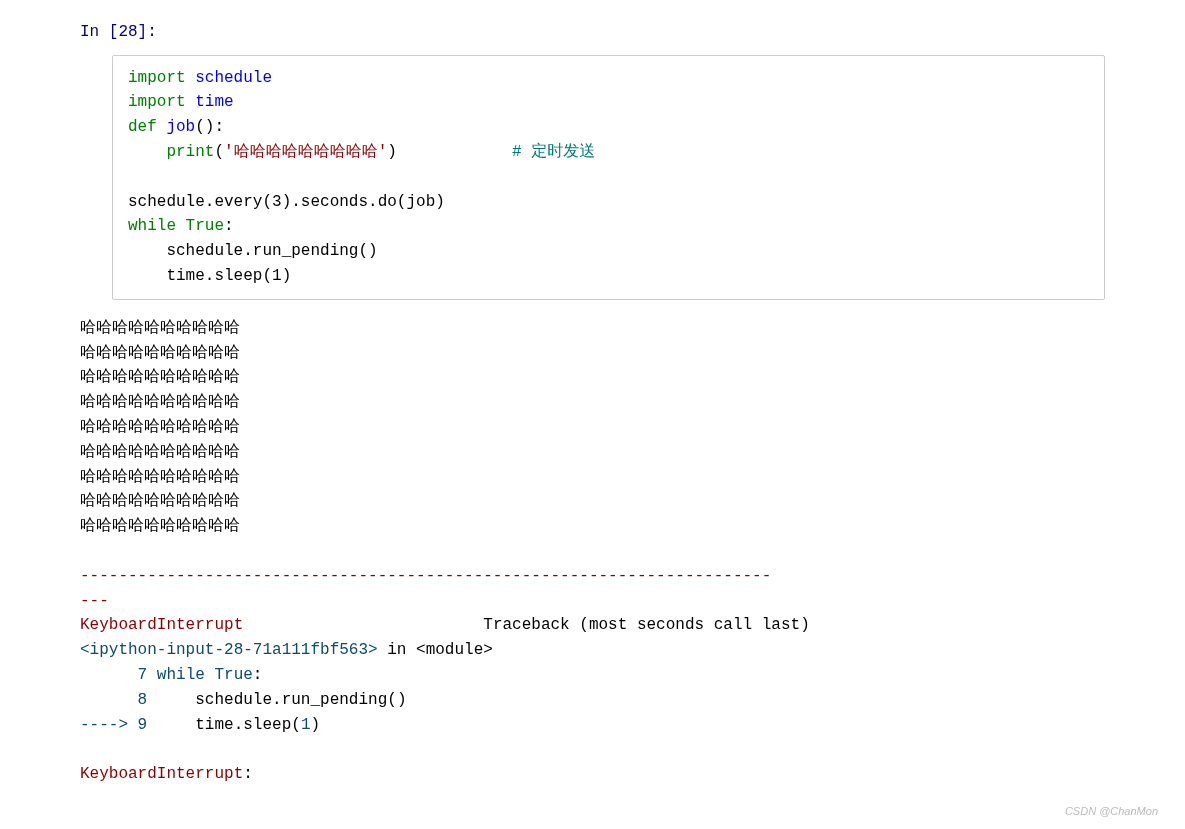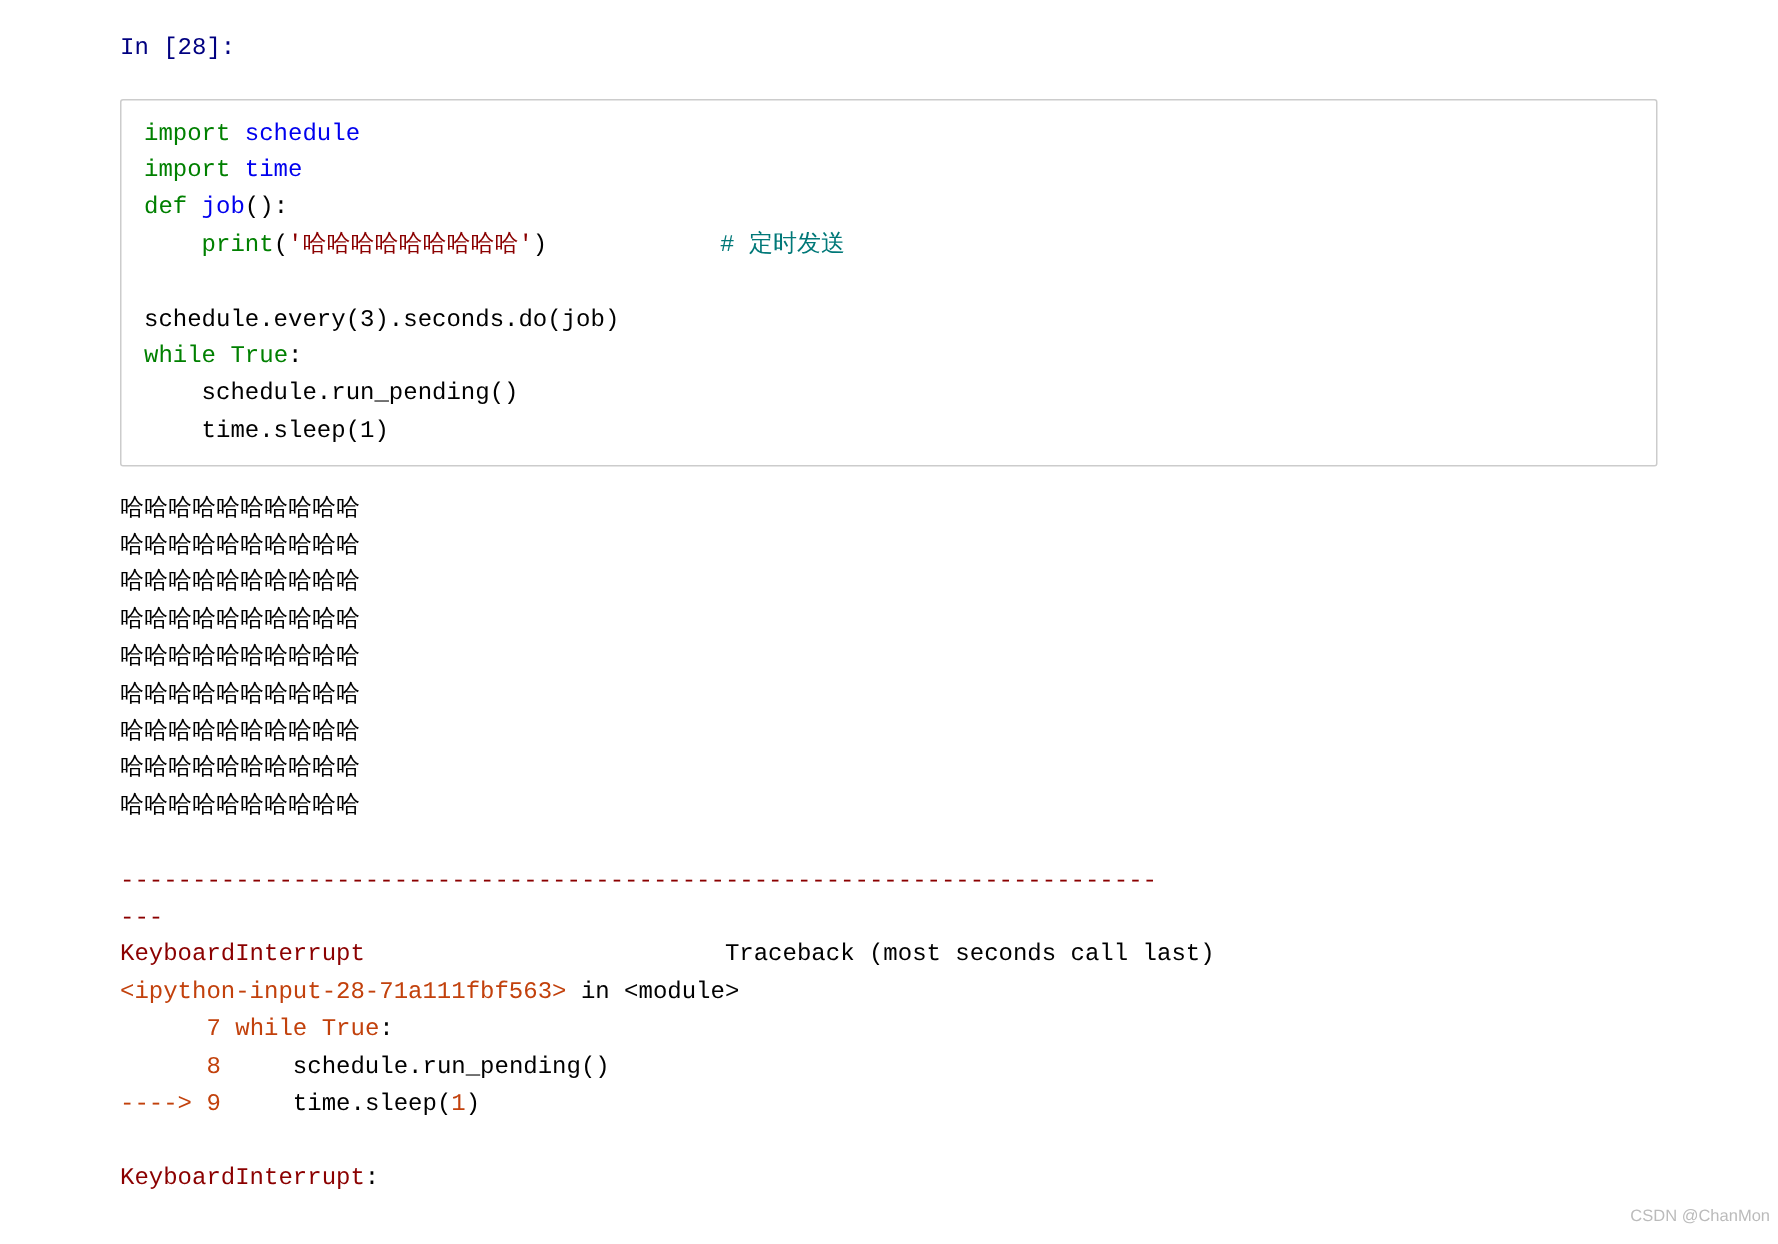--- a/index.html
+++ b/index.html
@@ -6,52 +6,54 @@
     body {
       font-family: "Courier New", monospace;
       font-size: 16px;
       background: #fff;
       padding: 20px 80px;
       line-height: 1.6;
       color: #000;
     }
     .prompt {
       color: #000080;
-      margin-bottom: 20px;
+      margin-bottom: 9px;
       font-family: "Courier New", monospace;
     }
     .code-cell {
       border: 1px solid #ccc;
       border-radius: 2px;
       padding: 10px 15px;
       margin-bottom: 15px;
       font-family: "Courier New", monospace;
       white-space: pre;
       line-height: 1.55;
+      margin-left: 32px;
     }
     .output {
       font-family: "Courier New", monospace;
       white-space: pre;
       line-height: 1.55;
       margin-top: 16px;
     }
     .kw-green { color: #008000; }
     .kw-blue { color: #0000ee; }
     .kw-darkred { color: #8b0000; }
     .kw-teal { color: #007878; }
     .err-red { color: #8b0000; }
     .err-teal { color: #000000; }
-    .err-green { color: #c2410c; }
+    .err-green { color: #0c4a6e; }
     .watermark {
       position: fixed;
       bottom: 8px;
-      right: 5px;
+      right: 27px;
       font-family: Arial, sans-serif;
       font-size: 11px;
       color: #bbb;
+      font-style: italic;
     }
   </style>
 </head>
 <body>
 
 <div class="prompt">In  [28]:</div>
 
 <div class="code-cell"><span class="kw-green">import</span><span class="kw-blue"> schedule</span>
 <span class="kw-green">import</span><span class="kw-blue"> time</span>
 <span class="kw-green">def</span><span class="kw-blue"> job</span><span>():</span>

